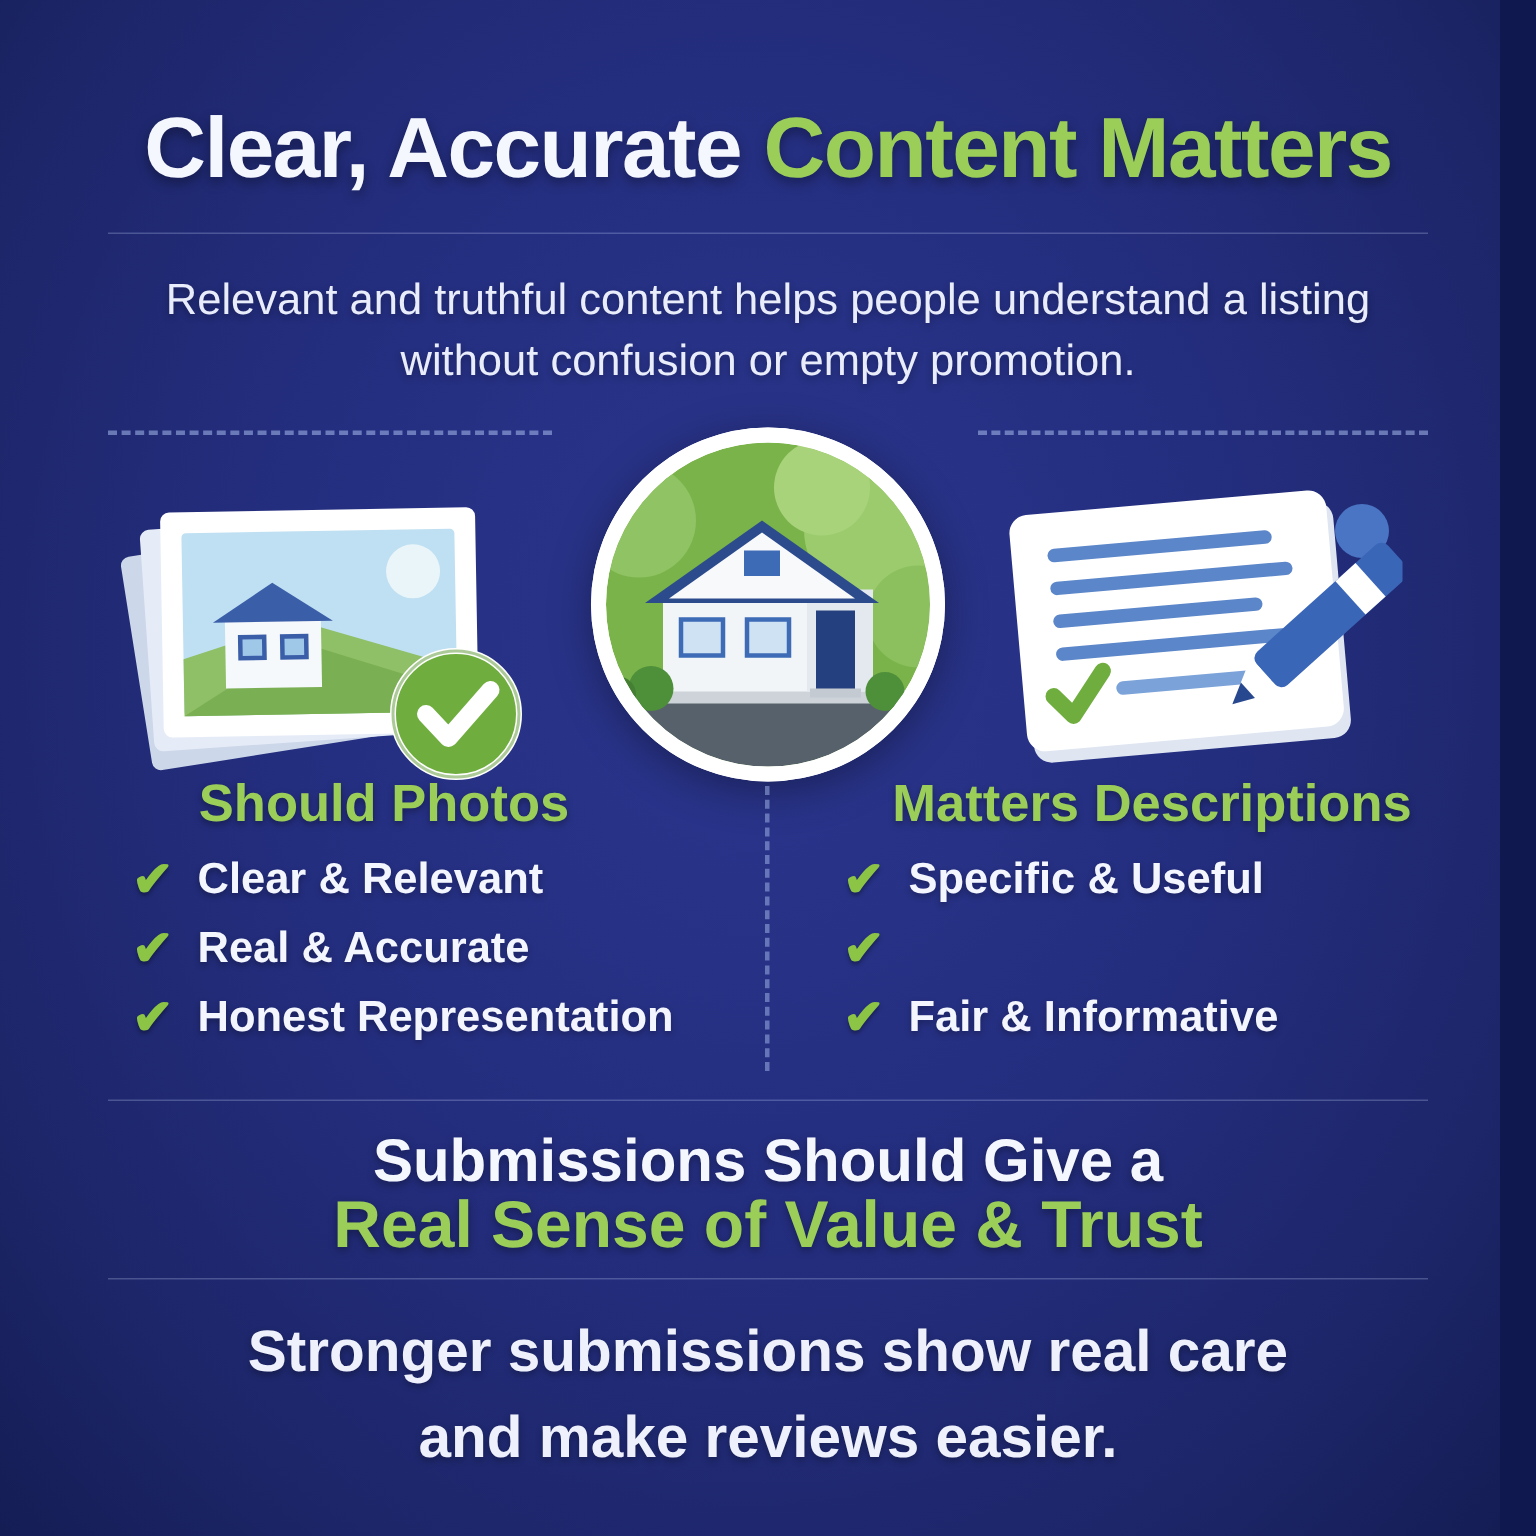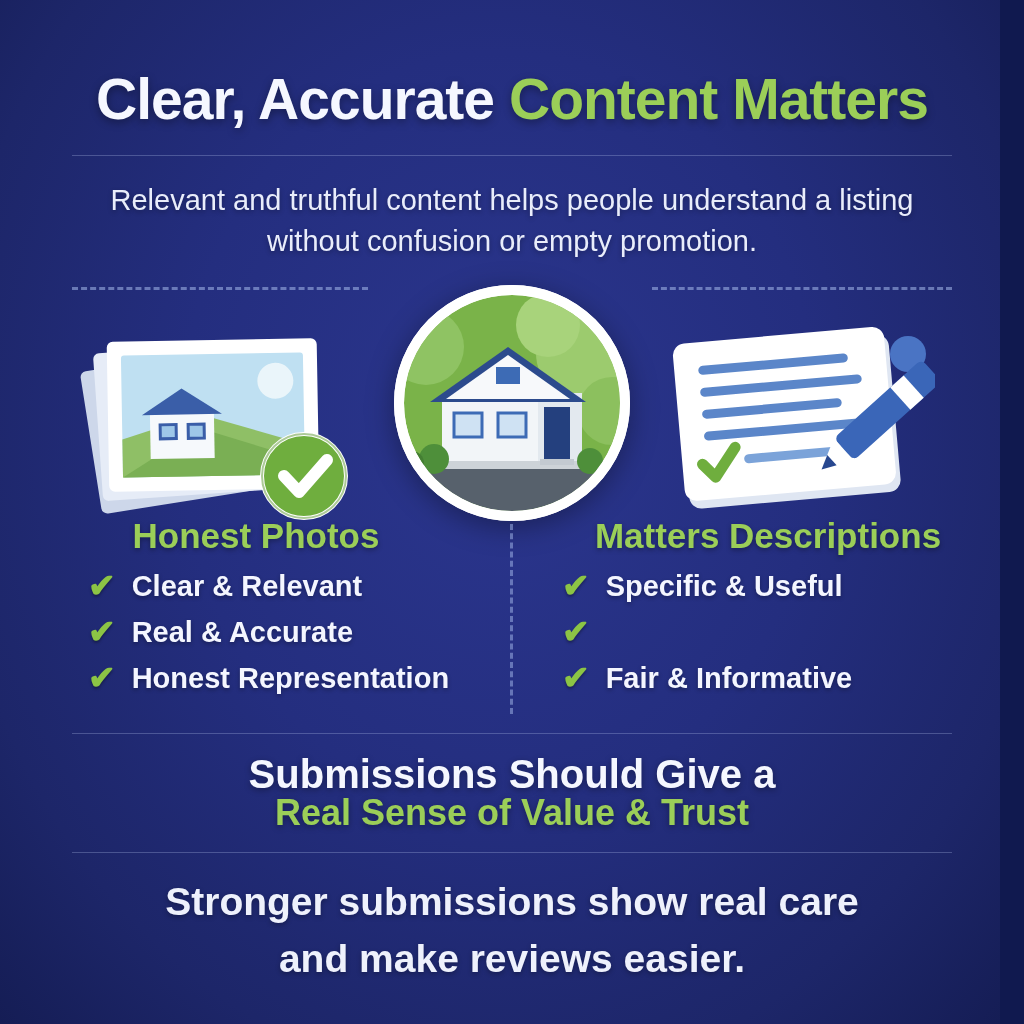--- a/index.html
+++ b/index.html
@@ -38,21 +38,21 @@
   .list-left{top:570px;left:88px;}
   .list-right{top:570px;left:562px;}
   .row{display:flex;align-items:center;gap:16px;}
   .chk{font-size:33px;color:#8cc445;font-weight:900;line-height:1;text-shadow:0 2px 3px rgba(0,0,0,.35);
        transform:translateY(-1px);}
   .itm{font-size:29px;font-weight:700;color:#f4f6ff;text-shadow:0 2px 4px rgba(0,0,0,.3);}
   
   .rule-f1{top:733px;left:72px;width:880px;}
   .f1{top:752px;left:0;width:1024px;text-align:center;color:#f5f7ff;font-size:40px;font-weight:800;
       text-shadow:0 2px 6px rgba(0,0,0,.35);}
-  .f2{top:792px;left:0;width:1024px;text-align:center;color:#9bce58;font-size:36px;font-weight:800;
+  .f2{top:792px;left:0;width:1024px;text-align:center;color:#9bce58;font-size:44px;font-weight:800;
       text-shadow:0 2px 6px rgba(0,0,0,.35);}
   .rule-f2{top:852px;left:72px;width:880px;}
   .closing{top:874px;left:152px;width:720px;text-align:center;color:#eef1fc;font-size:39px;font-weight:600;
            line-height:1.45;text-shadow:0 2px 5px rgba(0,0,0,.3);}
   svg{display:block;width:100%;height:100%;}
 </style>
 </head>
 <body>
 
 <div id="canvas">
@@ -144,21 +144,21 @@
         <g transform="rotate(48 216 96)">
           <rect x="201" y="28" width="30" height="118" rx="6" fill="#3a66b8"></rect>
           <rect x="201" y="52" width="30" height="18" fill="#ffffff"></rect>
           <polygon points="201,146 231,146 216,176" fill="#ffffff"></polygon>
           <polygon points="209,162 223,162 216,176" fill="#27478f"></polygon>
         </g>
       </g>
     </svg>
   </div>
 
-  <div class="abs col-head left">Honest Photos</div>
+  <div class="abs col-head left">Should Photos</div>
   <div class="abs col-head right">Matters Descriptions</div>
 
   <div class="abs dash-v"></div>
 
   <div class="abs list list-left">
     <div class="row">
       <span class="chk">✔</span>
       <span class="itm">Clear &amp; Relevant</span>
     </div>
     <div class="row">

